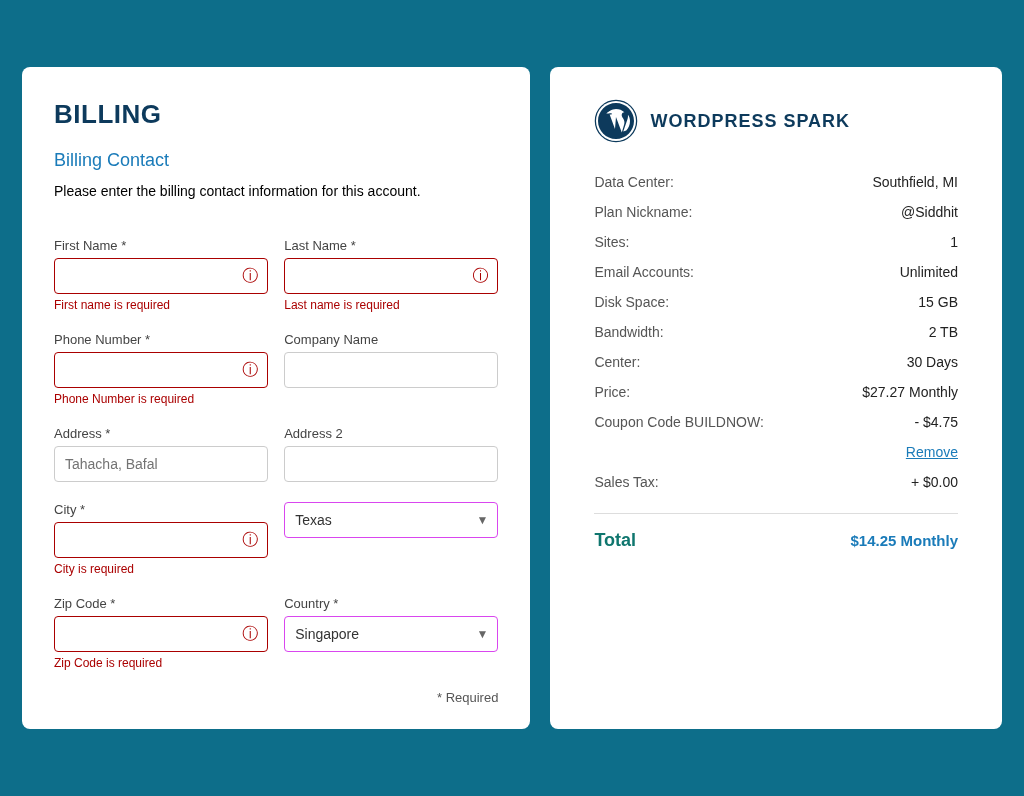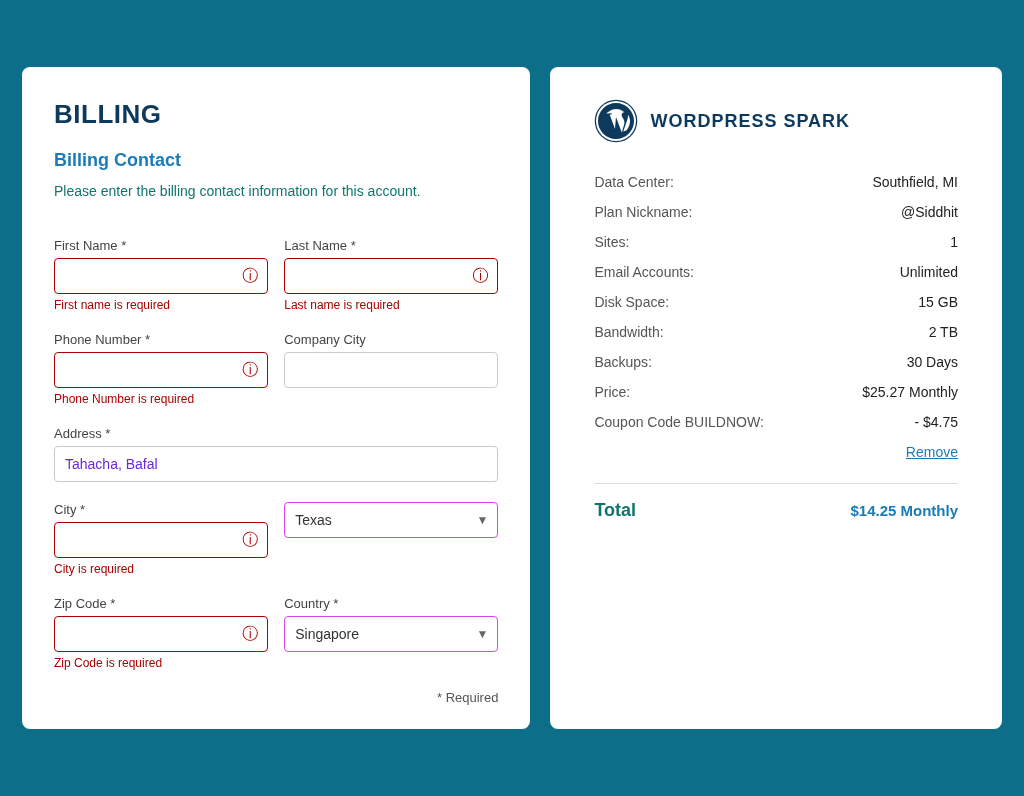--- a/index.html
+++ b/index.html
@@ -44,28 +44,28 @@
     .billing-title {
       font-size: 26px;
       font-weight: 800;
       color: #0d3a5c;
       margin-bottom: 20px;
       letter-spacing: 0.5px;
     }
 
     .section-title {
       font-size: 18px;
-      font-weight: 700;
+      font-weight: 400;
       color: #1a7bb9;
       margin-bottom: 10px;
     }
 
     .section-desc {
       font-size: 14px;
-      color: #0f766e;
+      color: #000000;
       margin-bottom: 36px;
       line-height: 1.5;
     }
 
     .form-row {
       display: flex;
       gap: 16px;
       margin-bottom: 4px;
     }
 
@@ -85,21 +85,21 @@
       position: relative;
     }
 
     .input-wrapper input,
     .input-wrapper select {
       width: 100%;
       padding: 9px 36px 9px 10px;
       border: 1px solid #ccc;
       border-radius: 4px;
       font-size: 14px;
-      color: #6d28d9;
+      color: #737373;
       outline: none;
       appearance: none;
       background: #fff;
     }
 
     .input-wrapper.error input,
     .input-wrapper.error select {
       border-color: #a00;
     }
 
@@ -258,32 +258,38 @@
     <div class="form-row">
       <div class="form-group">
         <label>Phone Number *</label>
         <div class="input-wrapper error">
           <input type="text" value="" style="">
           <span class="error-icon">ⓘ</span>
         </div>
         <div class="error-msg">Phone Number is required</div>
       </div>
       <div class="form-group">
-        <label>Company City</label>
+        <label>Company Name</label>
         <div class="input-wrapper">
           <input type="text" value="" style="">
         </div>
       </div>
     </div>
 
     <div class="form-row">
       <div class="form-group">
         <label>Address *</label>
         <div class="input-wrapper">
           <input type="text" value="Tahacha, Bafal" style="">
+        </div>
+      </div>
+      <div class="form-group">
+        <label>Address 2</label>
+        <div class="input-wrapper">
+          <input type="text" value="" style="">
         </div>
       </div>
     </div>
 
     <div class="form-row">
       <div class="form-group">
         <label>City *</label>
         <div class="input-wrapper error">
           <input type="text" value="" style="">
           <span class="error-icon">ⓘ</span>
@@ -359,34 +365,38 @@
           </tr>
           <tr>
             <td>Disk Space:</td>
             <td>15 GB</td>
           </tr>
           <tr>
             <td>Bandwidth:</td>
             <td>2 TB</td>
           </tr>
           <tr>
-            <td>Backups:</td>
+            <td>Center:</td>
             <td>30 Days</td>
           </tr>
           <tr>
             <td>Price:</td>
-            <td>$25.27 Monthly</td>
+            <td>$27.27 Monthly</td>
           </tr>
           <tr>
             <td>Coupon Code BUILDNOW:</td>
             <td>- $4.75</td>
           </tr>
           <tr>
             <td></td>
             <td><a class="remove-link">Remove</a></td>
+          </tr>
+          <tr>
+            <td>Sales Tax:</td>
+            <td>+ $0.00</td>
           </tr>
         </tbody>
     </table>
 
     <hr class="divider">
 
     <div class="total-row">
       <span class="total-label">Total</span>
       <span class="total-value">$14.25 Monthly</span>
     </div>

